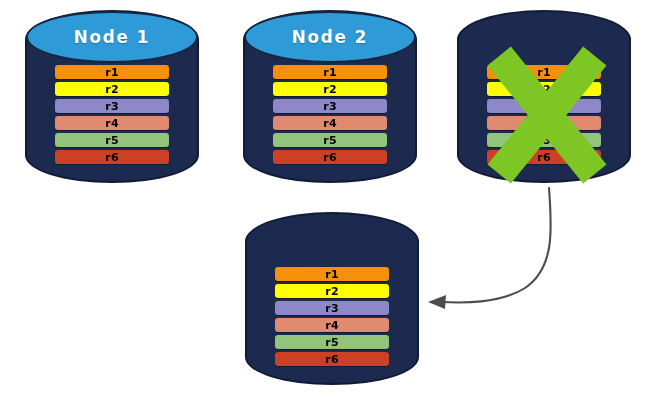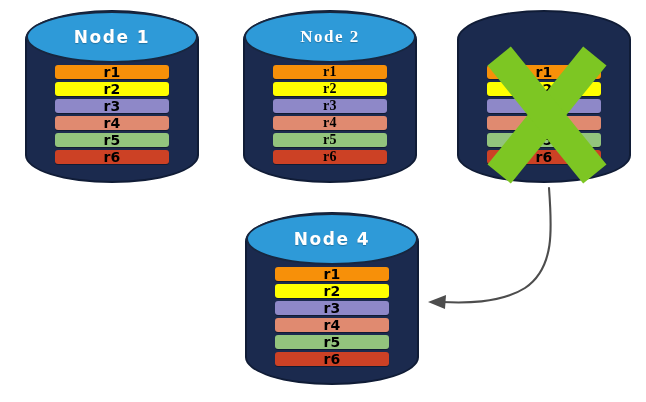--- a/index.html
+++ b/index.html
@@ -75,21 +75,21 @@
     width: 65%;
     height: 14px;
     border-radius: 3px;
     display: flex;
     align-items: center;
     justify-content: center;
     box-sizing: border-box;
     box-shadow: 0 1px 0 rgba(0,0,0,0.35);
   }
   .row-label {
-    font-size: 14px;
+    font-size: 11px;
     font-weight: bold;
     color: #000000;
     line-height: 1;
     letter-spacing: 0.3px;
   }
 
   
   .x-mark {
     position: absolute;
     pointer-events: none;
@@ -141,21 +141,21 @@
       </div>
       <div class="row" style="background:#93c47d;">
         <span class="row-label">r5</span>
       </div>
       <div class="row" style="background:#cc4125;">
         <span class="row-label">r6</span>
       </div>
     </div>
   </div>
 
-  <div class="node" style="left:243px; top:10px; width:174px; height:173px;font-family:Liberation Serif, serif;">
+  <div class="node" style="left:243px; top:10px; width:174px; height:173px;">
     <div class="node-body"></div>
     <div class="node-top">
       <span class="node-title">Node  2</span>
     </div>
     <div class="rows">
       <div class="row" style="background:#f79009;">
         <span class="row-label">r1</span>
       </div>
       <div class="row" style="background:#ffff00;">
         <span class="row-label">r2</span>
@@ -199,23 +199,20 @@
     </div>
   </div>
 
   <div class="x-mark" style="left:493px; top:45px; width:108px; height:140px;">
     <div class="bar a"></div>
     <div class="bar b"></div>
   </div>
 
   <div class="node" style="left:245px; top:212px; width:174px; height:173px;">
     <div class="node-body"></div>
-    <div class="node-top">
-      <span class="node-title">Node  4</span>
-    </div>
     <div class="rows">
       <div class="row" style="background:#f79009;">
         <span class="row-label">r1</span>
       </div>
       <div class="row" style="background:#ffff00;">
         <span class="row-label">r2</span>
       </div>
       <div class="row" style="background:#8e88c8;">
         <span class="row-label">r3</span>
       </div>

